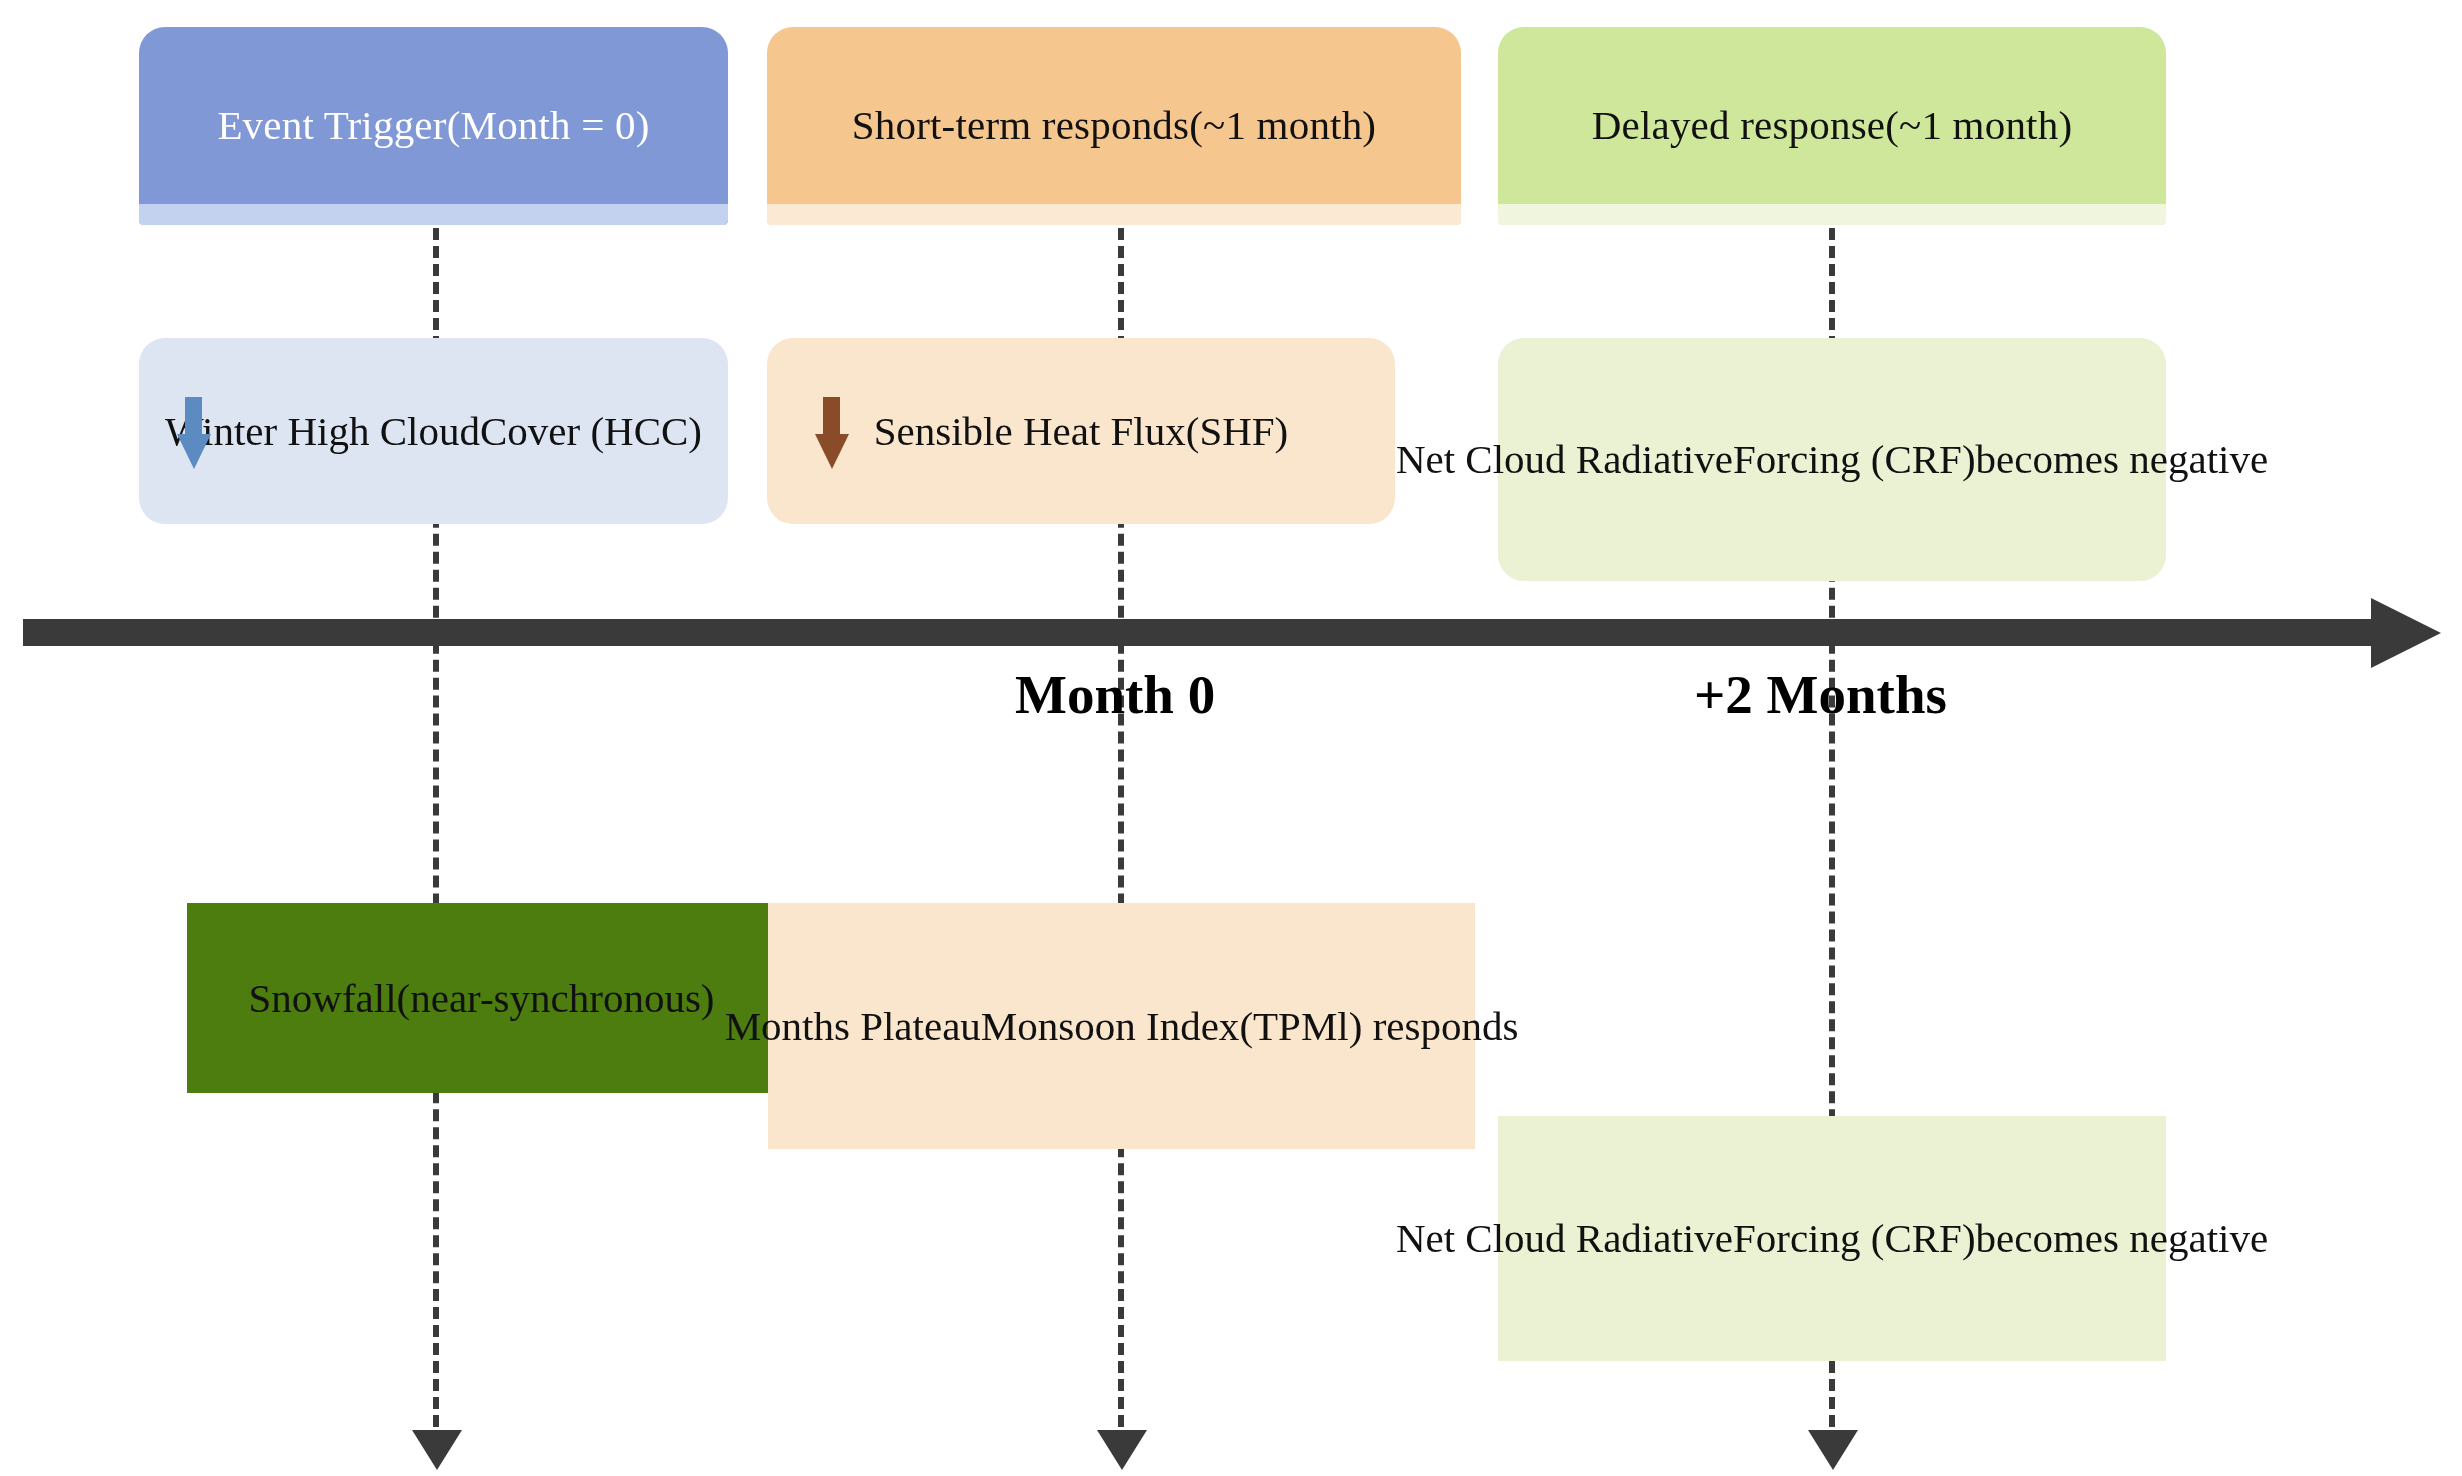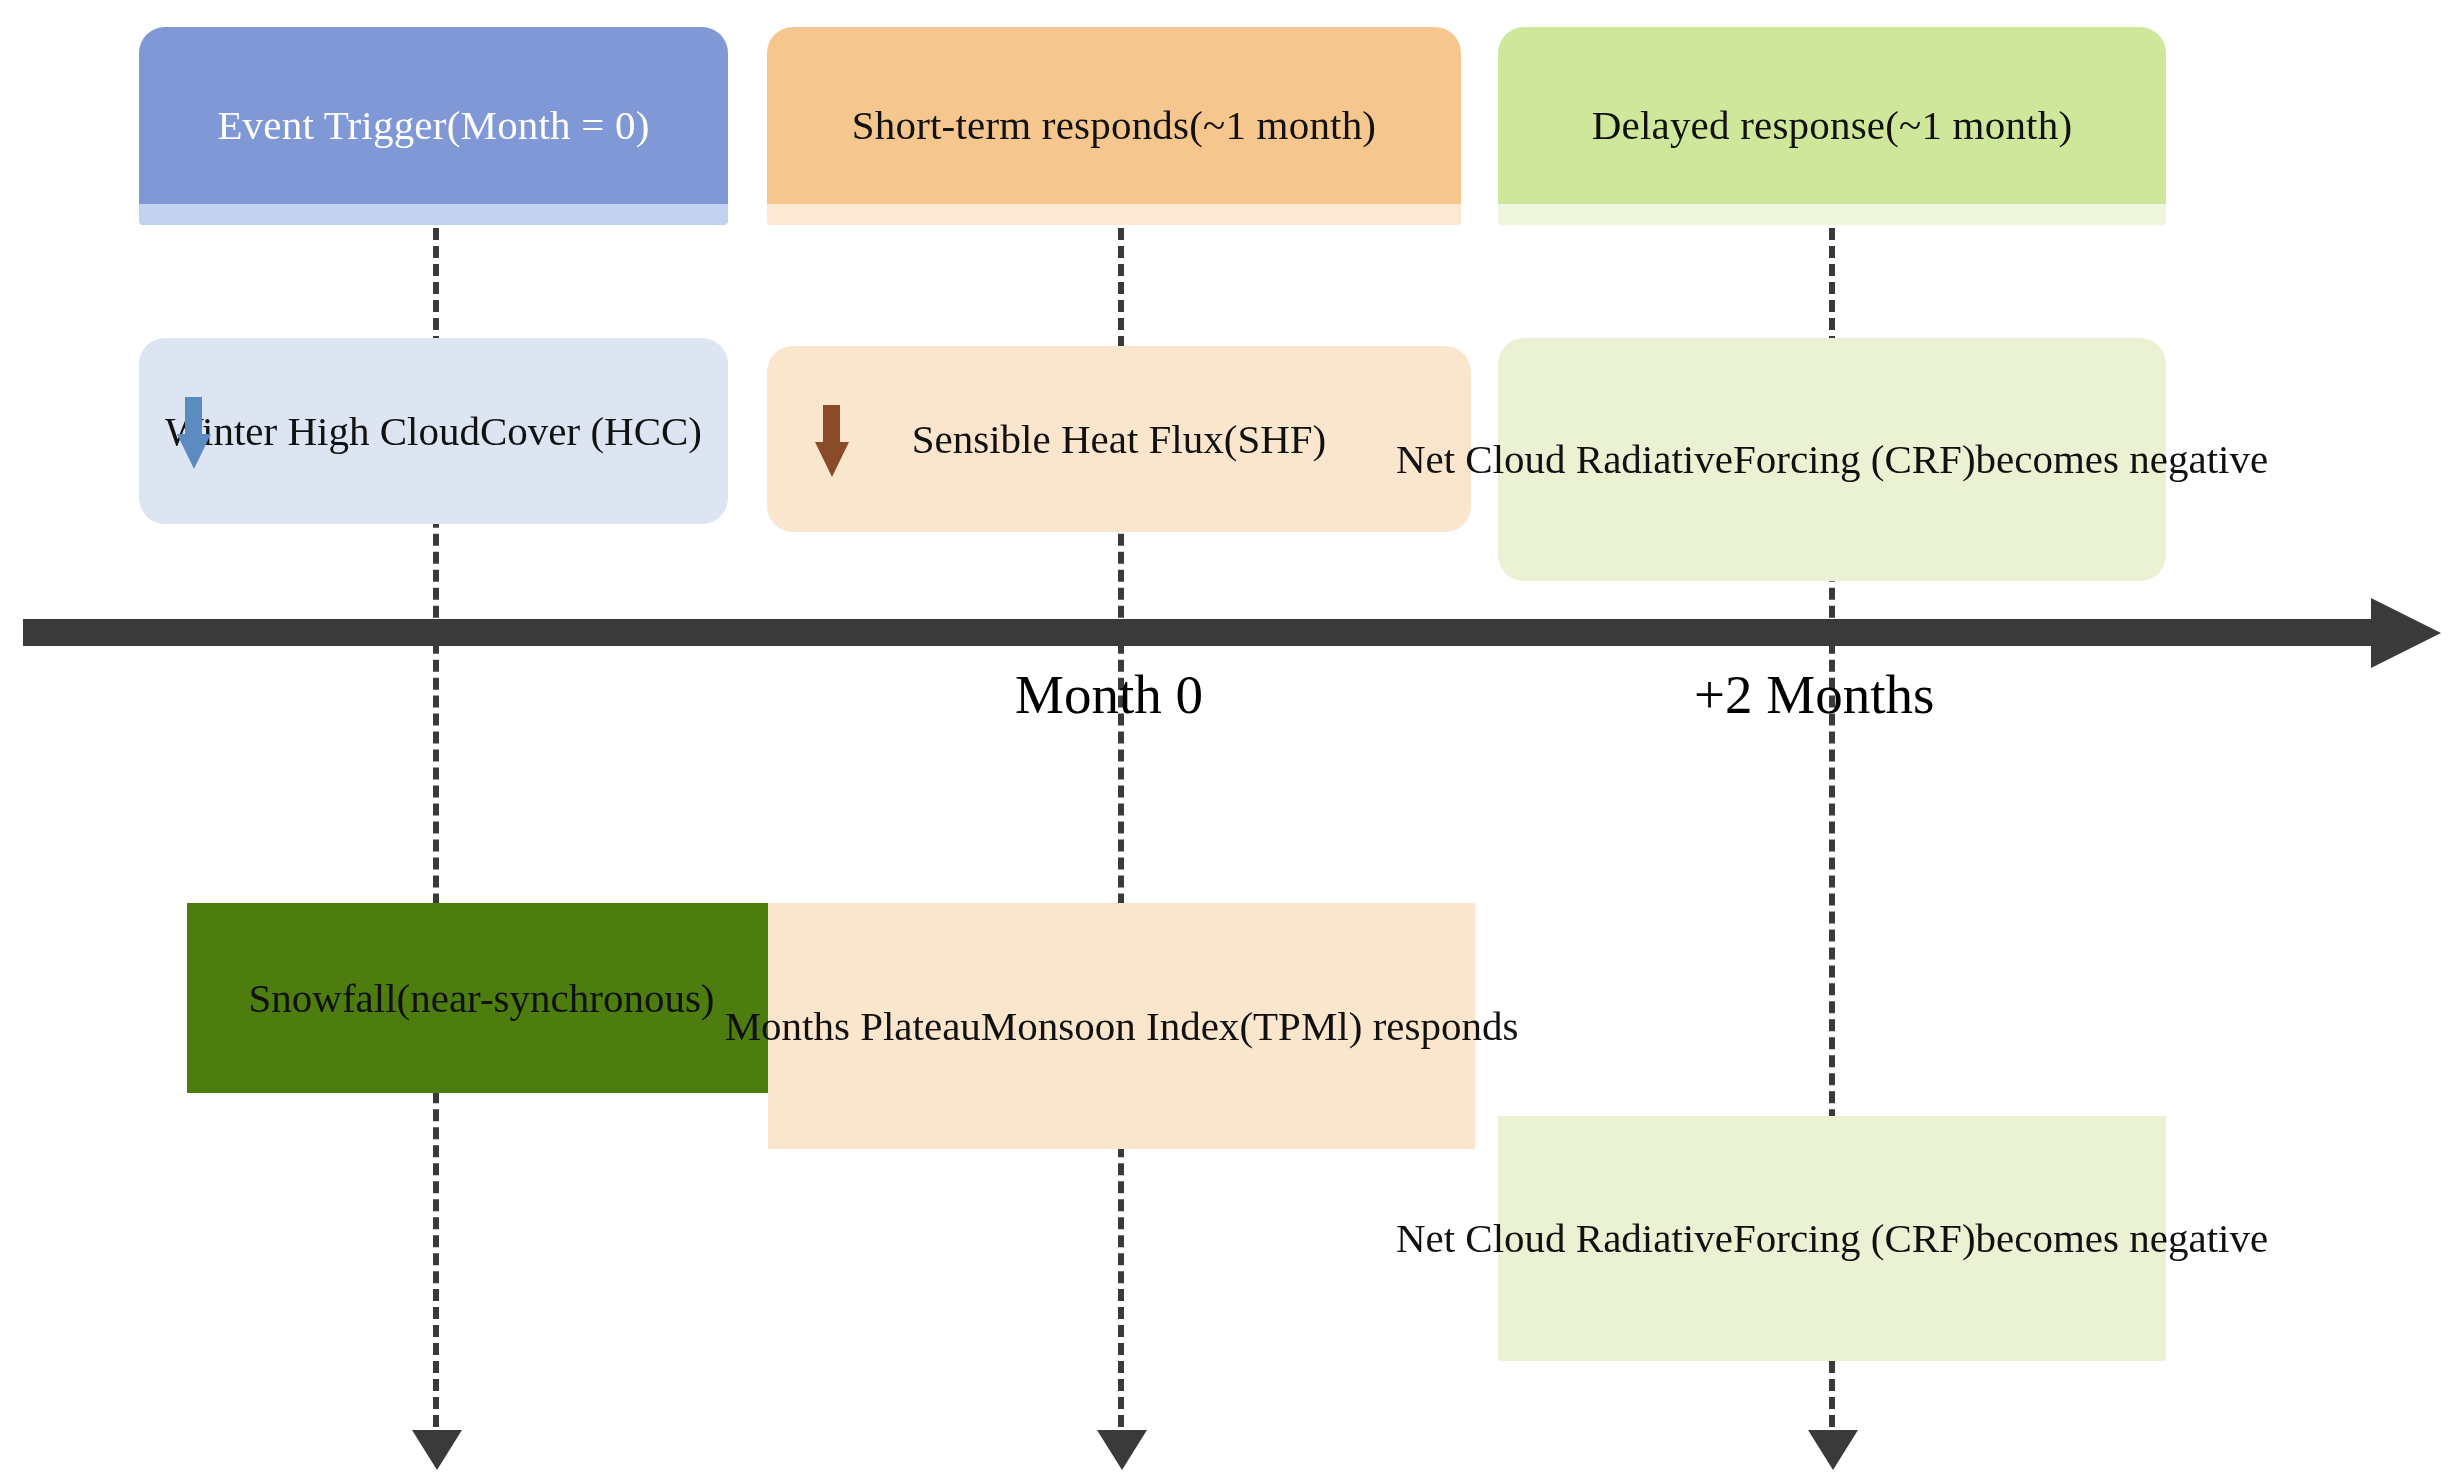--- a/index.html
+++ b/index.html
@@ -25,21 +25,21 @@
   .arrow-glyph{position:absolute;width:35px;}
   .arrow-glyph .shaft{width:16.7px;margin:0 auto;}
   .arrow-glyph .head{width:0;height:0;margin:0 auto;
     border-left:17.5px solid transparent;border-right:17.5px solid transparent;}
 
   
   #timeline-line{position:absolute;background:#3a3a3a;}
   #timeline-head{position:absolute;width:0;height:0;
      border-top:35px solid transparent;border-bottom:35px solid transparent;}
 
-  .tick-label{position:absolute;font-weight:normal;font-size:55px;color:#000;white-space:nowrap;}
+  .tick-label{position:absolute;font-weight:bold;font-size:55px;color:#000;white-space:nowrap;}
 
   .dash-head{position:absolute;width:0;height:0;
      border-left:25px solid transparent;border-right:25px solid transparent;
      border-top:40px solid #3a3a3a;}
 </style>
 </head>
 <body>
 
 <div id="stage">
 
@@ -71,21 +71,21 @@
 
   <div class="box mid" style="left:139px;top:338px;width:589px;height:186px;background:#dde5f3;">
     <div class="arrow-glyph" style="left:37px;top:59px;">
       <div class="shaft" style="height:37px;background:#5b8bc0;"></div>
       <div class="head" style="border-top:35px solid #5b8bc0;"></div>
     </div>
     <span class="ln">Winter High Cloud</span>
     <span class="ln">Cover (HCC)</span>
   </div>
 
-  <div class="box mid" style="left:767px;top:338px;width:704px;height:186px;background:#fae6cd;margin-top:8px;">
+  <div class="box mid" style="left:767px;top:338px;width:628px;height:186px;background:#fae6cd;">
     <div class="arrow-glyph" style="left:47px;top:59px;">
       <div class="shaft" style="height:37px;background:#8a4b28;"></div>
       <div class="head" style="border-top:35px solid #8a4b28;"></div>
     </div>
     <span class="ln">Sensible Heat Flux</span>
     <span class="ln">(SHF)</span>
   </div>
 
   <div class="box mid" style="left:1498px;top:338px;width:668px;height:243px;background:#eaf2d3;">
     <span class="ln">Net Cloud Radiative</span>

